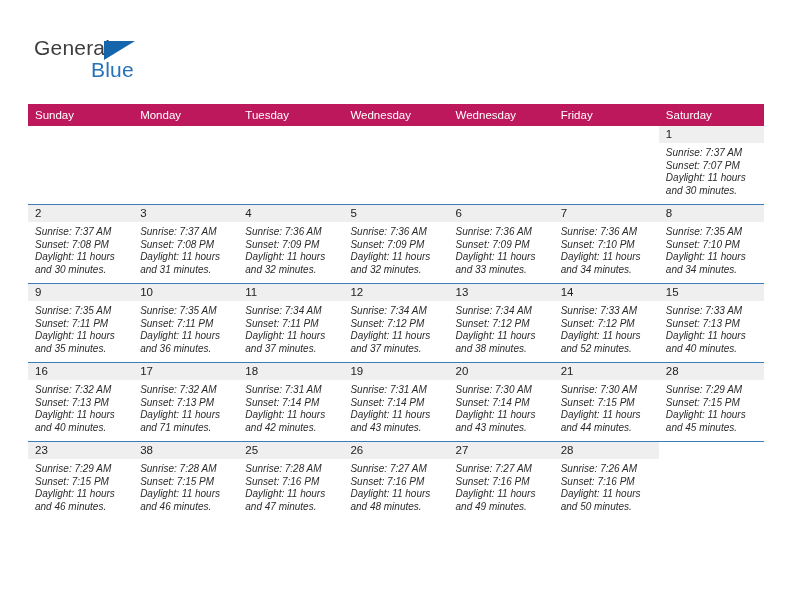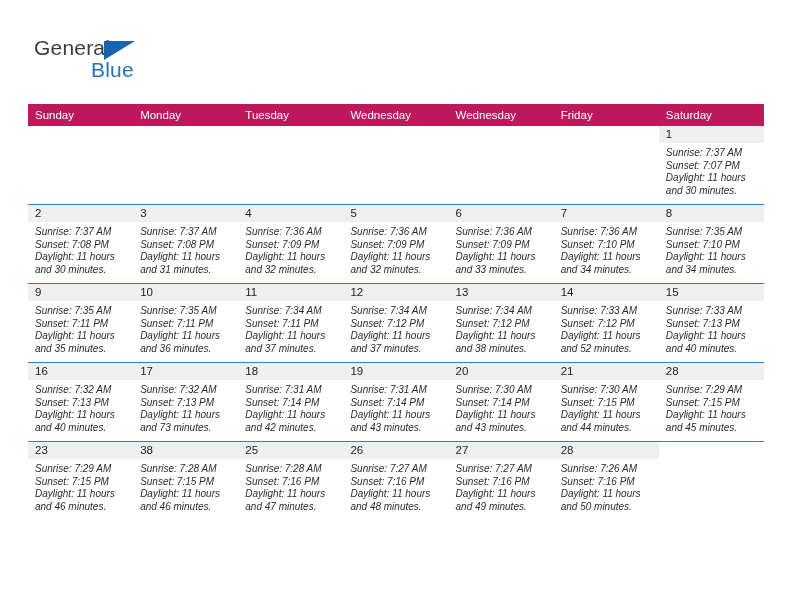--- a/index.html
+++ b/index.html
@@ -335,21 +335,21 @@
               <div>Daylight: 11 hours</div>
               <div>and 40 minutes.</div>
             </div>
           </td>
           <td class="day-cell">
             <div class="daynum-band">17</div>
             <div class="details">
               <div>Sunrise: 7:32 AM</div>
               <div>Sunset: 7:13 PM</div>
               <div>Daylight: 11 hours</div>
-              <div>and 73 minutes.</div>
+              <div>and 71 minutes.</div>
             </div>
           </td>
           <td class="day-cell">
             <div class="daynum-band">18</div>
             <div class="details">
               <div>Sunrise: 7:31 AM</div>
               <div>Sunset: 7:14 PM</div>
               <div>Daylight: 11 hours</div>
               <div>and 42 minutes.</div>
             </div>

